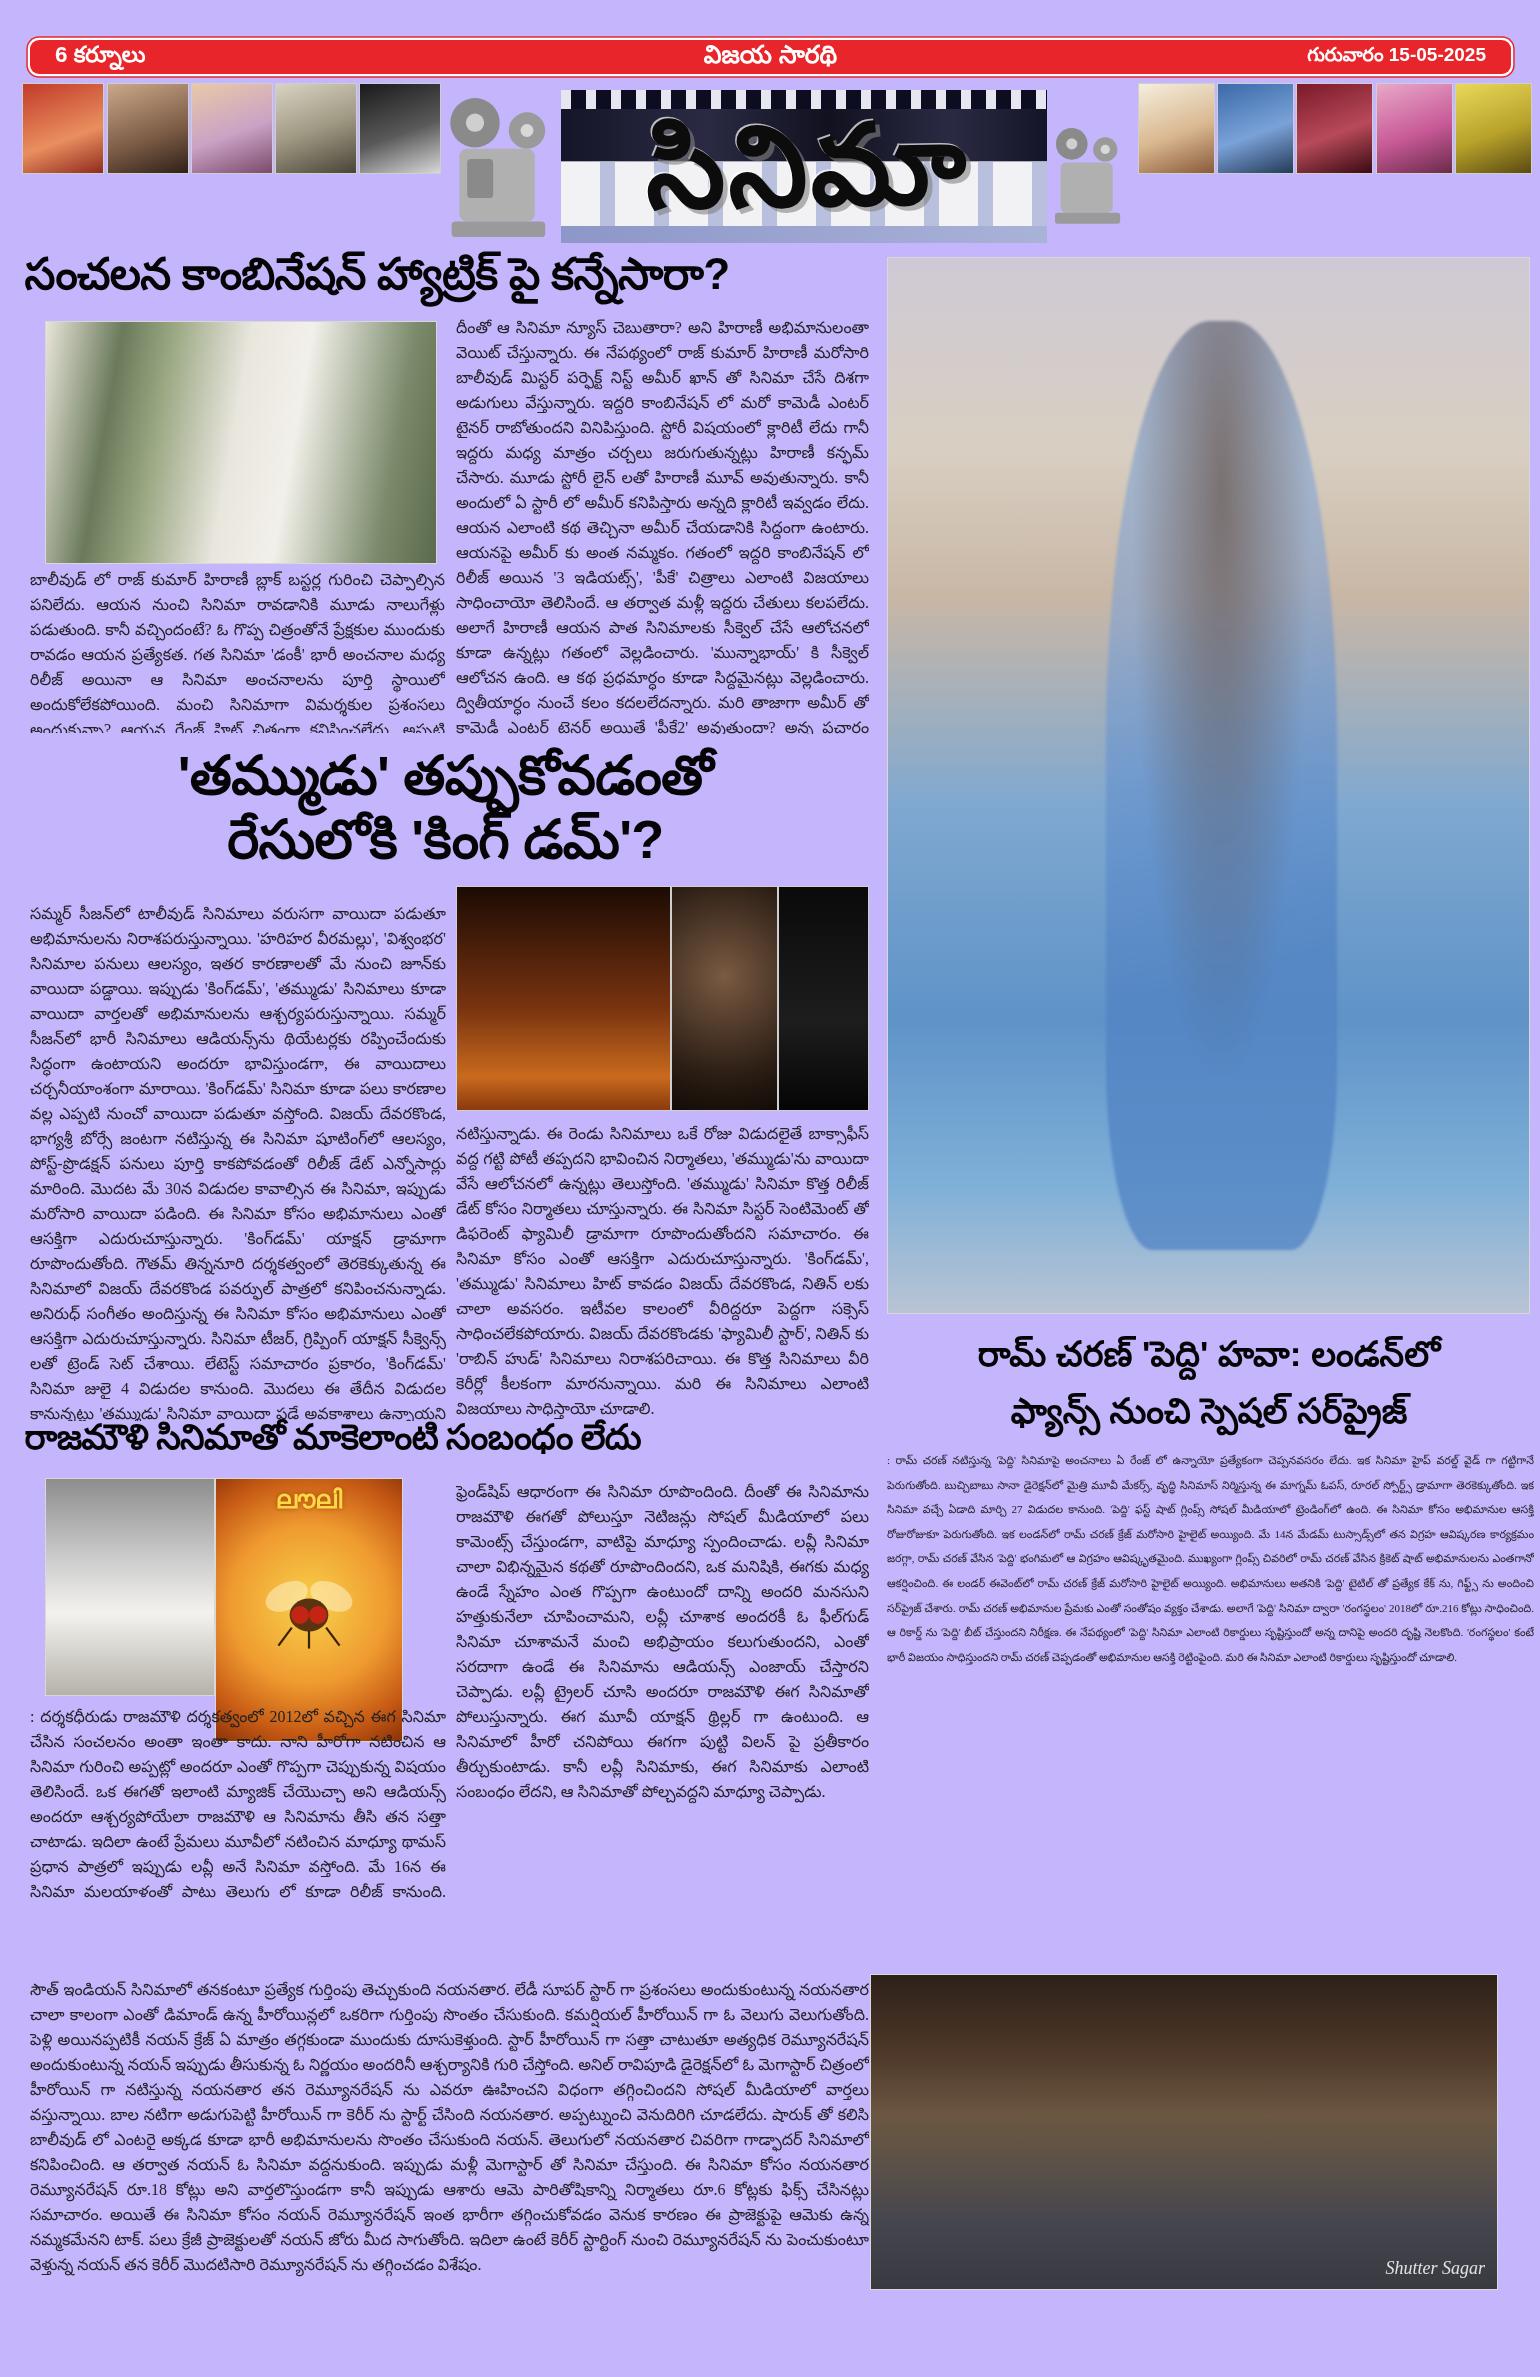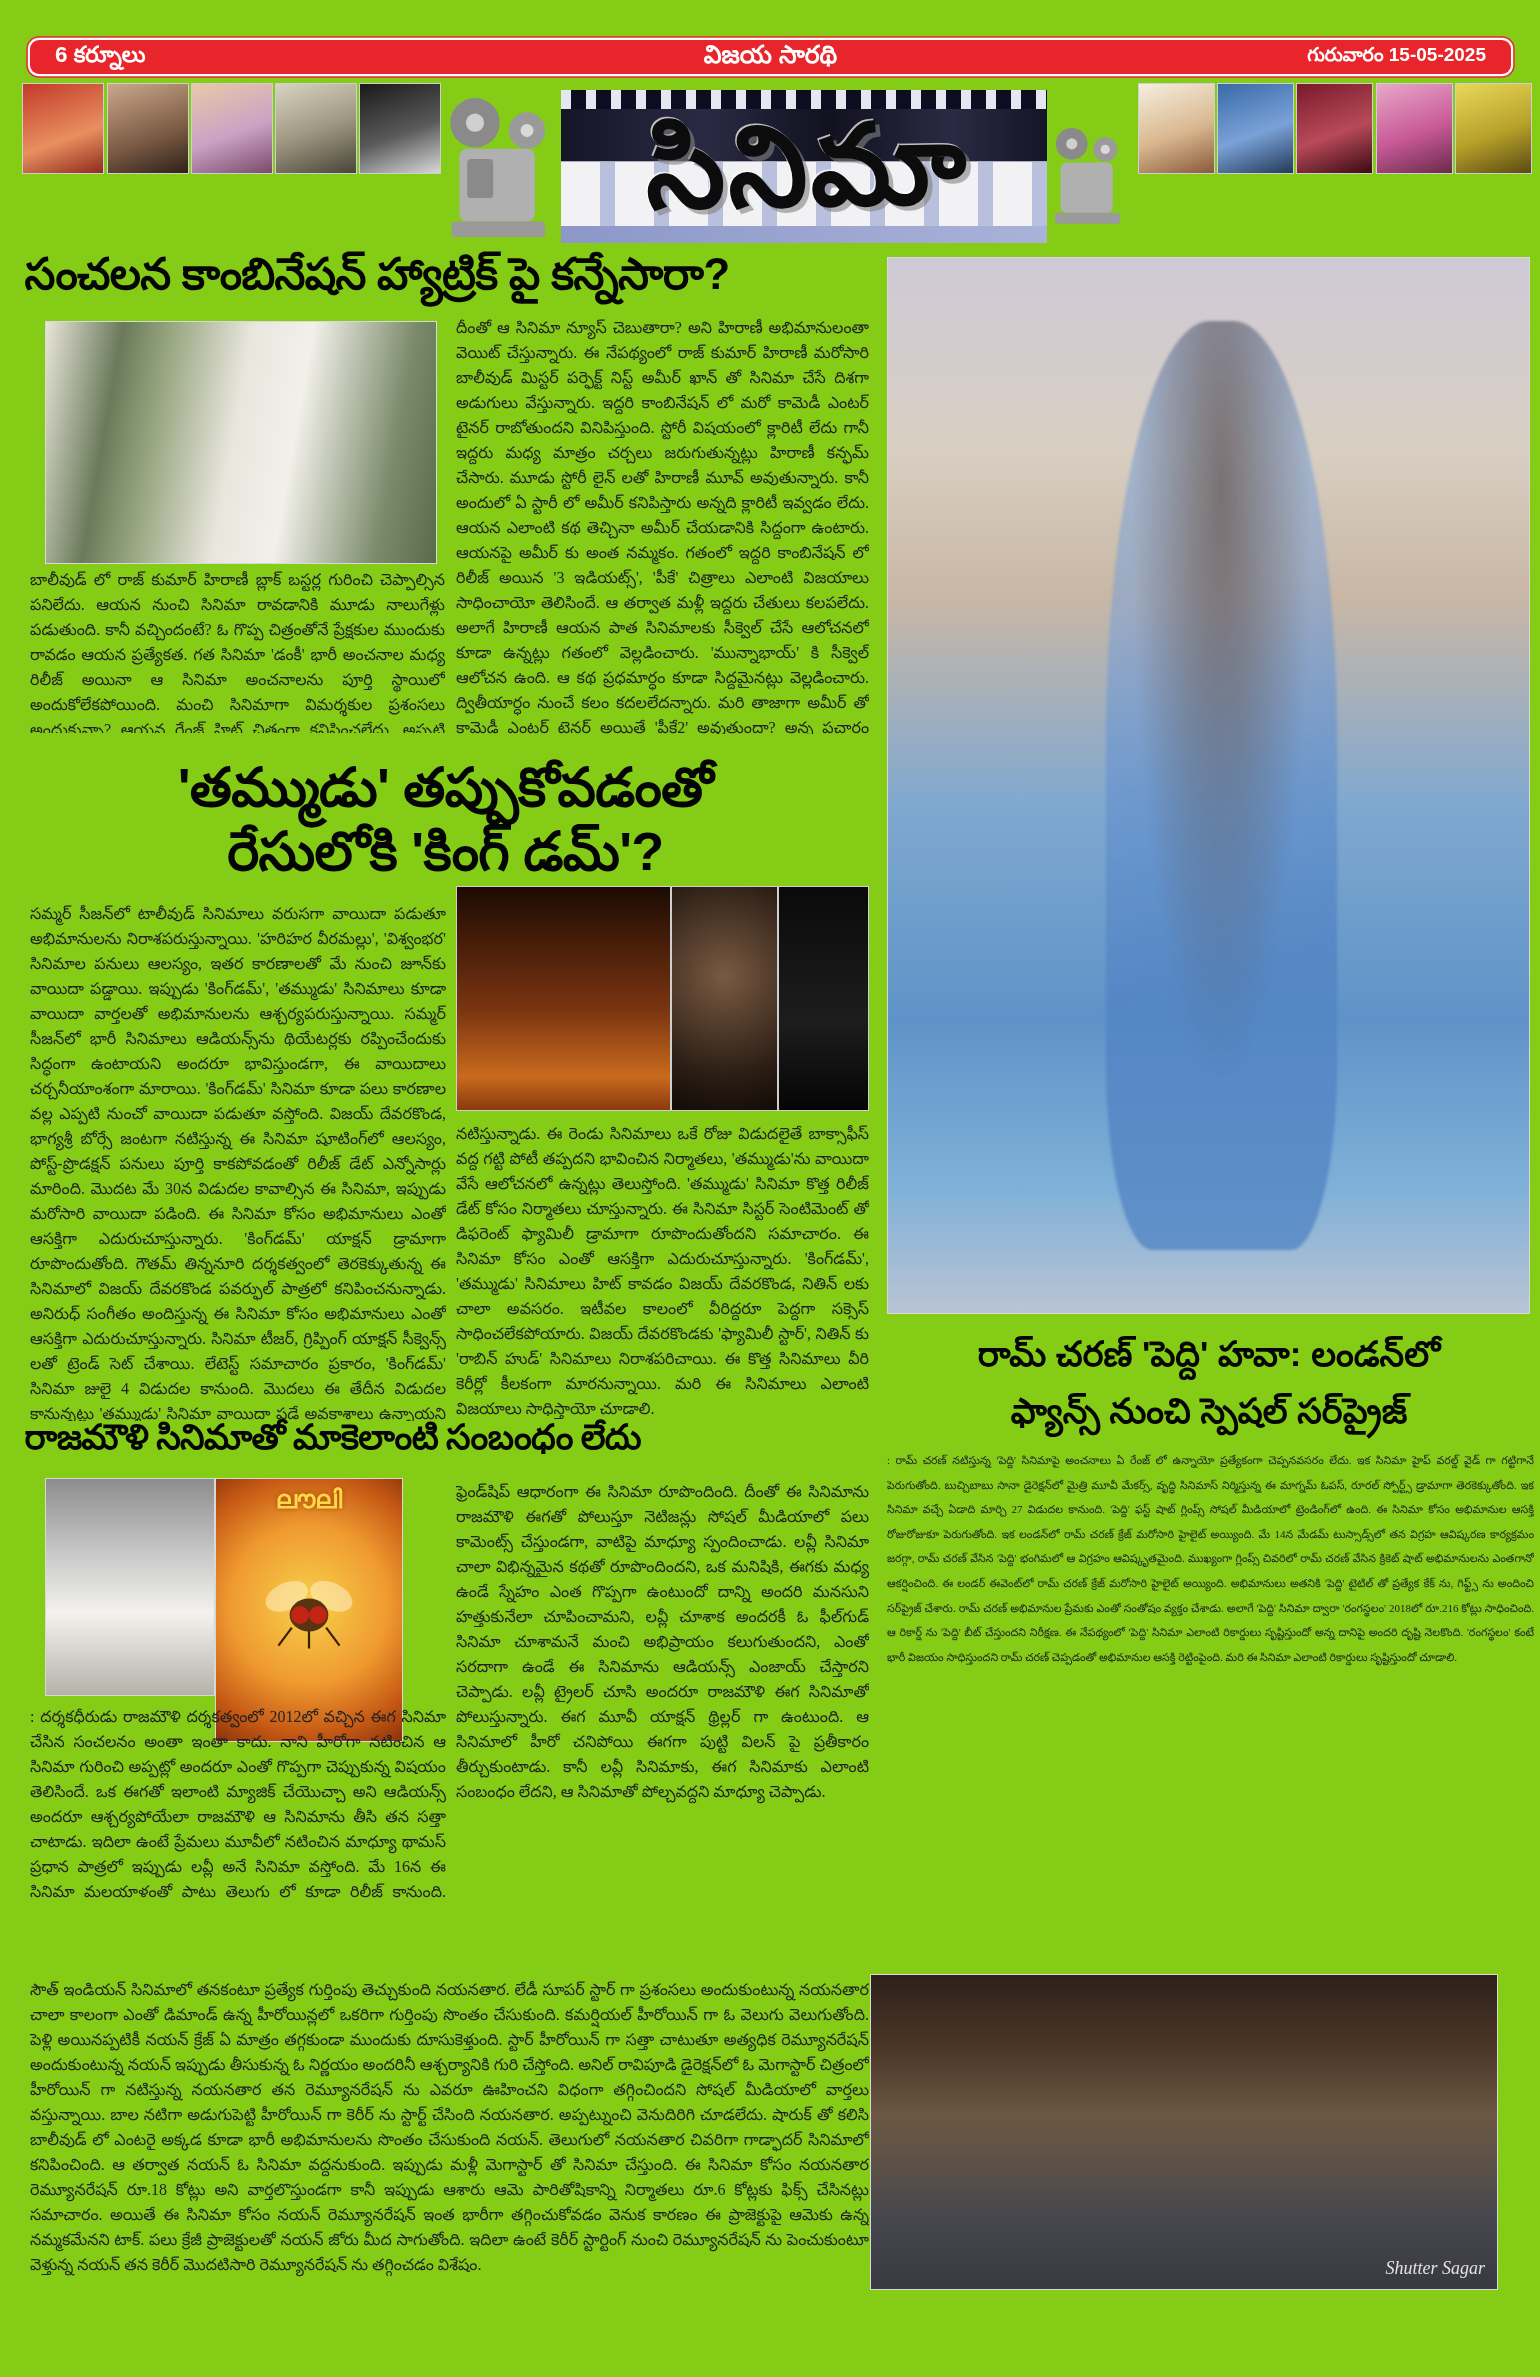--- a/index.html
+++ b/index.html
@@ -1,16 +1,16 @@
 <!DOCTYPE html>
 <html style="font-size:12px"><head>
 <meta charset="utf-8">
 <style>
   html,body{margin:0;padding:0;background:#e9e9e9;}
-  .page{position:relative;width:1541px;height:2377px;background:#84cc16;overflow:hidden;
+  .page{position:relative;width:1541px;height:2377px;background:#c4b5fd;overflow:hidden;
         font-family:"Liberation Serif", serif;color:#1c1c1c;}
   
   .topbar{position:absolute;left:30px;top:40px;width:1481px;height:34px;background:#e8252b;
           border-radius:9px;box-shadow:0 0 0 2.2px #ffffff,0 0 0 3.7px #e8252b;
           display:flex;align-items:center;justify-content:space-between;padding:0 25px;box-sizing:border-box;}
   .topbar .t{color:#ffffff;font-family:"Liberation Sans",sans-serif;font-weight:bold;}
   .tb-left{font-size:22.4px;}
   .tb-center{font-size:25px;position:absolute;left:50%;transform:translateX(-50%);}
   .tb-right{font-size:19px;}
   
@@ -39,21 +39,21 @@
       linear-gradient(90deg,#151528,#2a2a44 30%,#11111f 55%,#2a2a44 80%,#151528) 0 19.4px/100% 52px no-repeat,
       repeating-linear-gradient(90deg,#f2f2f5 0 39px,#b9c0dd 39px 54px) 0 72px/100% 64px no-repeat,
       linear-gradient(90deg,#8d97c8,#a9b2d8) 0 136px/100% 17px no-repeat,#aab;}
   .cine-title{position:absolute;left:89px;right:45px;top:13.4px;text-align:center;
     font-family:"Liberation Sans",sans-serif;font-weight:800;font-size:113px;line-height:142px;
     color:#0c0c0c;text-shadow:4.5px 4.5px 0 rgba(130,130,130,.6),-1.5px -1.5px 0 rgba(255,255,255,.7);
     transform:rotate(-1deg);letter-spacing:3px;}
   
   .headline{position:absolute;font-family:"Liberation Sans",sans-serif;font-weight:800;color:#050505;letter-spacing:-0.7px;}
   .hl1{left:24.6px;top:250px;width:845px;font-size:44px;line-height:1.1;}
-  .hl2{left:22.4px;top:744px;width:846px;font-size:54px;line-height:1.18;text-align:center;margin-top:12px;}
+  .hl2{left:22.4px;top:744px;width:846px;font-size:54px;line-height:1.18;text-align:center;}
   .hl3{left:24.6px;top:1419px;width:845px;font-size:35px;line-height:1.1;font-family:Liberation Serif, serif;}
   .hl4{left:24.6px;top:1909px;width:845px;font-size:46px;line-height:1.1;}
   .hl-peddi{left:886px;top:1326px;width:646px;font-size:35px;line-height:1.62;text-align:center;letter-spacing:0;}
   
   .bodycol{position:absolute;font-size:16px;line-height:25px;text-align:justify;color:#222222;}
   .a1-left{left:30px;top:567px;width:415px;height:166px;overflow:hidden;}
   .a1-right{left:456px;top:315px;width:413px;height:419px;overflow:hidden;}
   .a2-left{left:30px;top:901px;width:416px;height:520px;overflow:hidden;}
   .a2-bottom{left:456px;top:1121px;width:413px;height:300px;overflow:hidden;}
   .a3-left{left:30px;top:1704px;width:416px;height:203px;overflow:hidden;}

